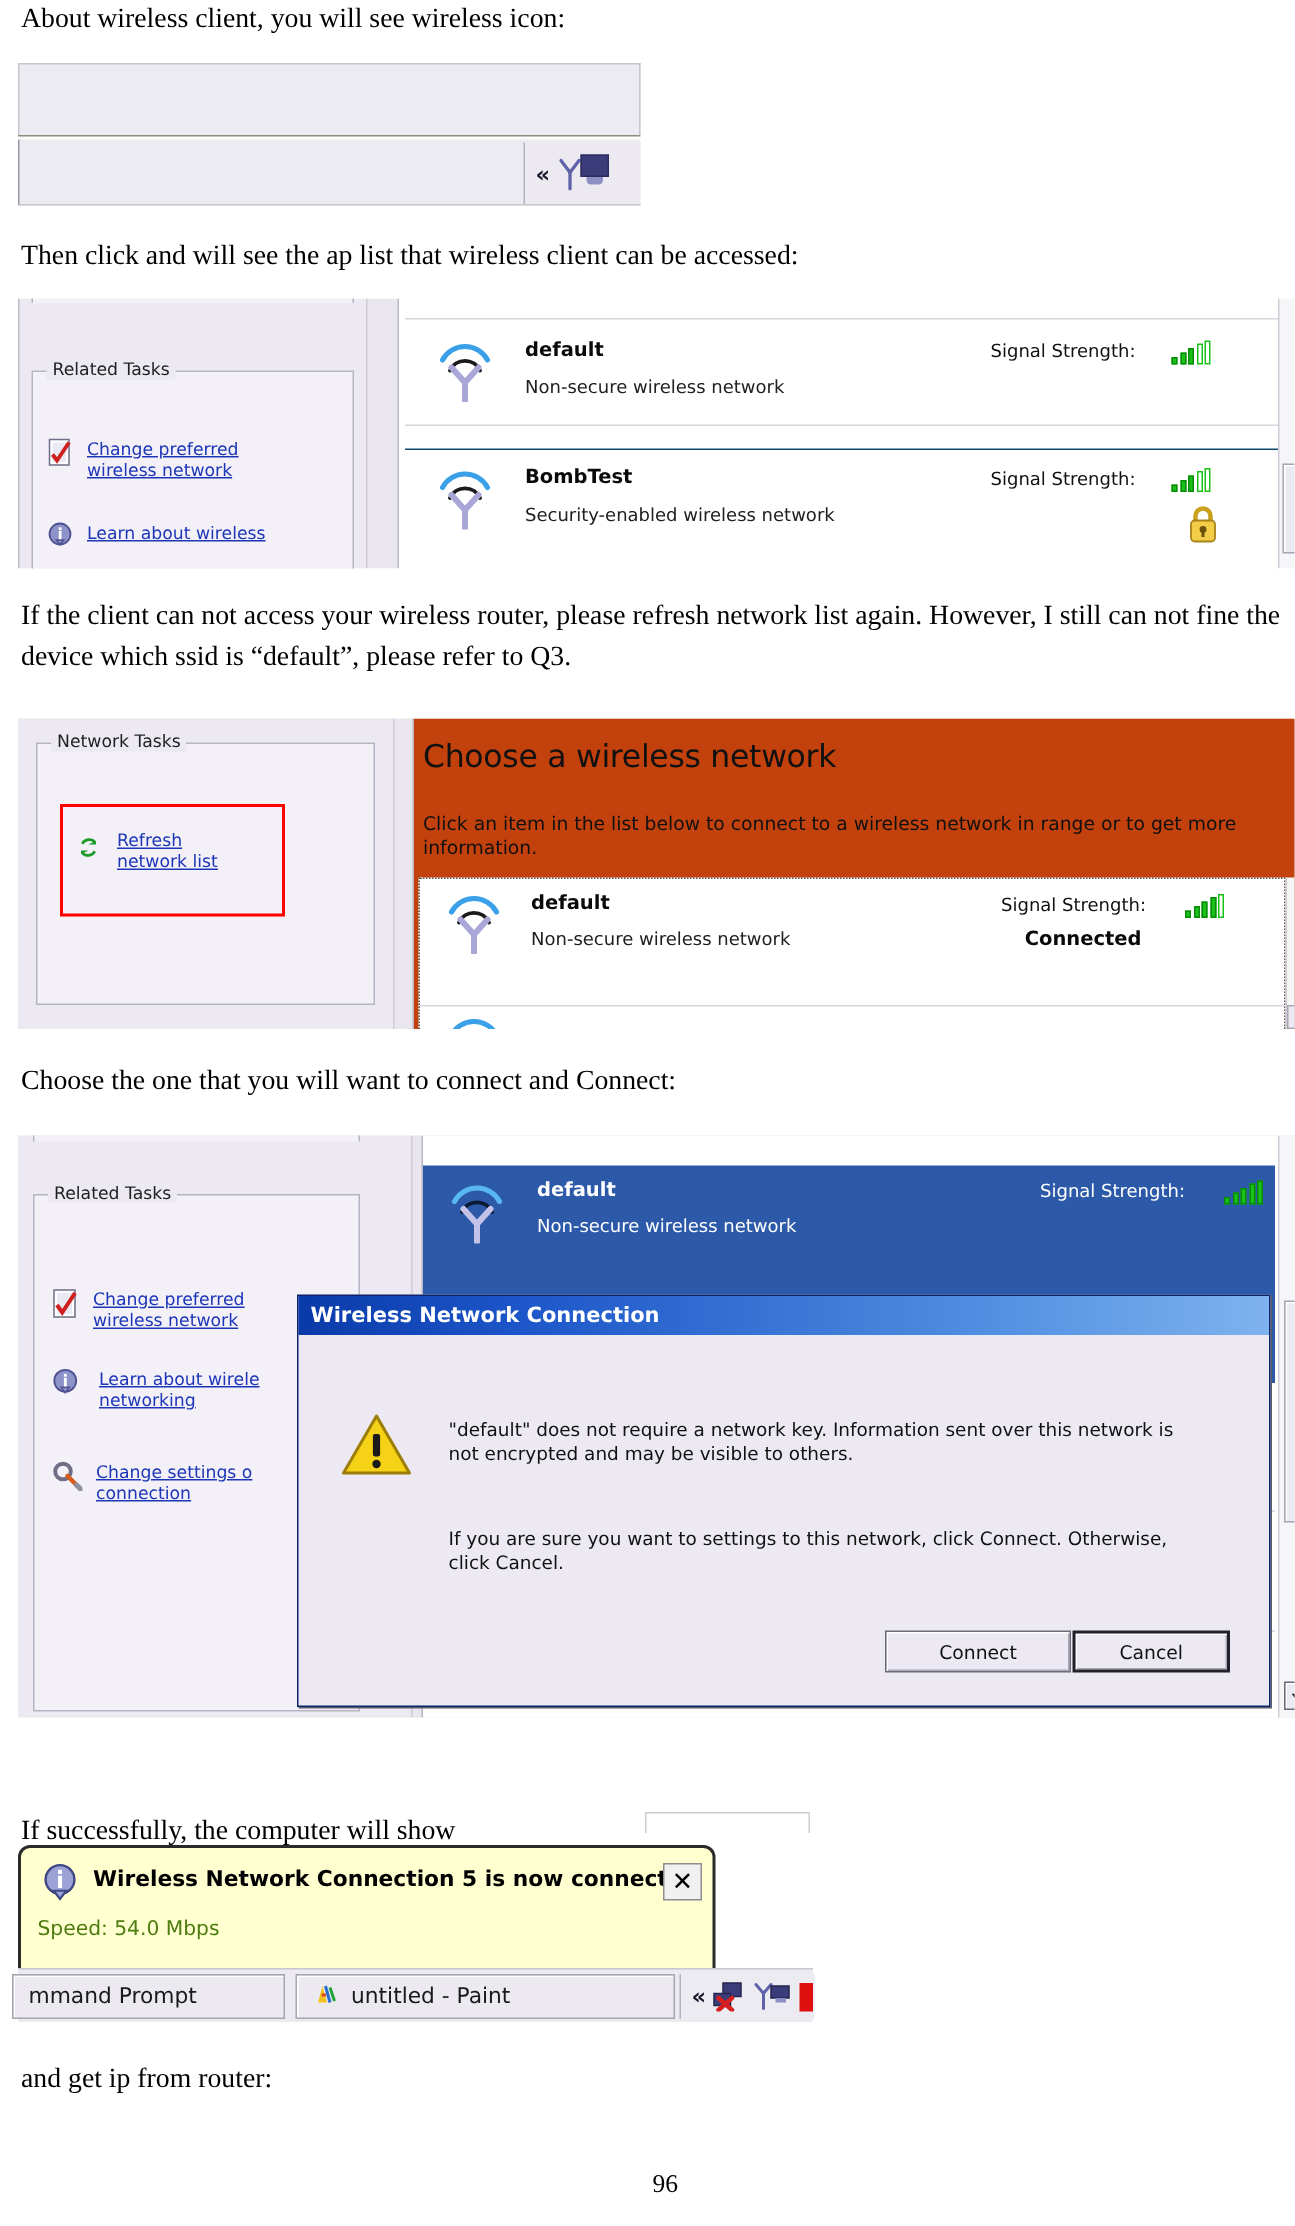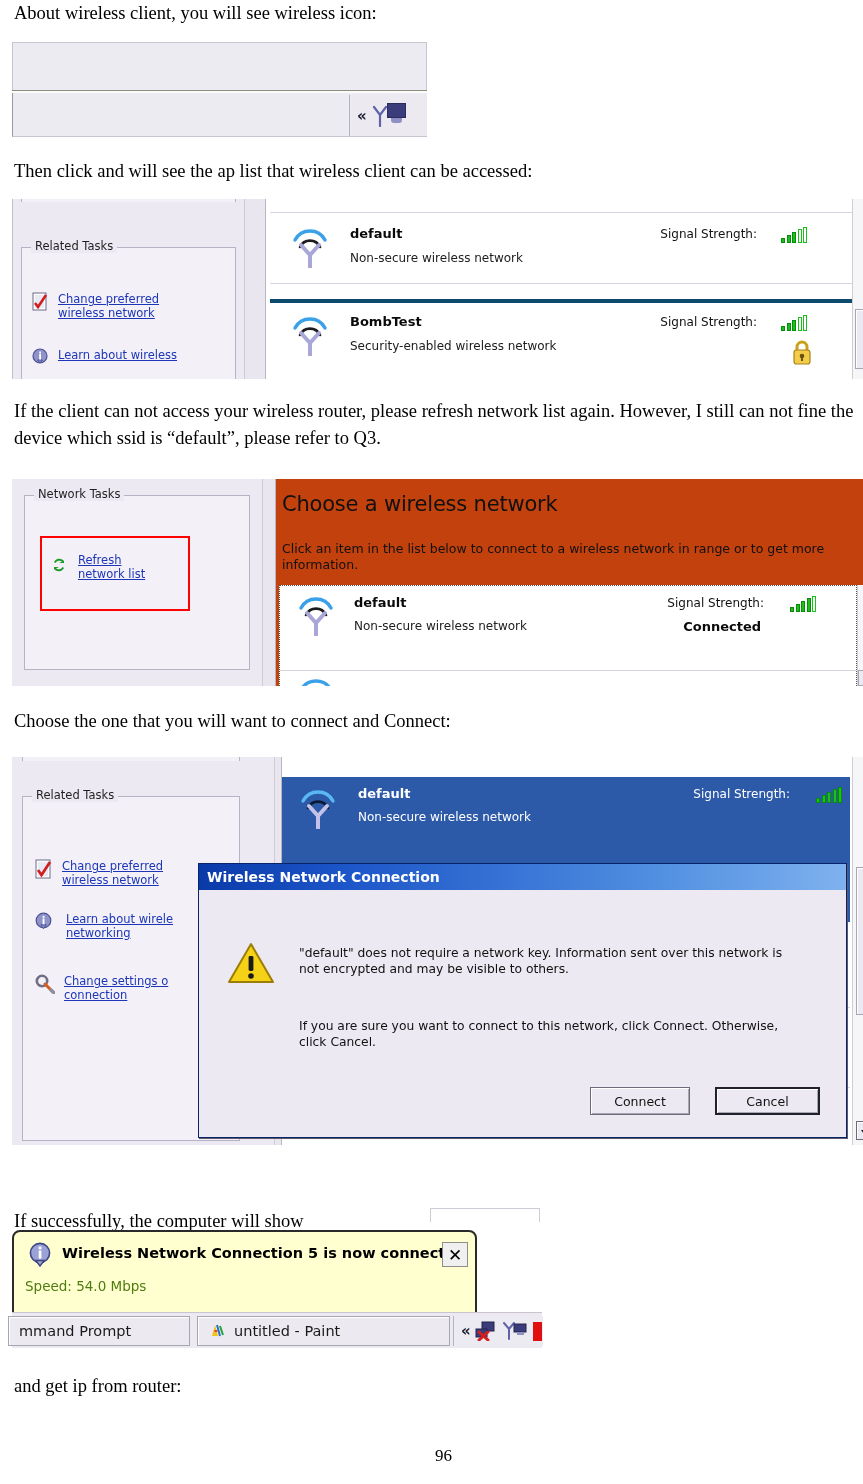--- a/index.html
+++ b/index.html
@@ -213,21 +213,21 @@
         <span class="siglabel" style="position:absolute; right:95px; top:14px;">Signal Strength:</span>
         <span class="bars" style="position:absolute; right:45px; top:14px;">
           <i style="height:5px"></i>
             <i style="height:8px"></i>
             <i style="height:11px"></i>
             <i class="off" style="height:14px"></i>
             <i class="off" style="height:16px"></i>
         </span>
       </div>
 
-      <div class="netrow" style="position:absolute; left:0; top:100px; width:582px; height:80px; border-top:4px solid #0c4a6e;">
+      <div class="netrow" style="position:absolute; left:0; top:100px; width:582px; height:80px; border-top:1px solid #0c4a6e;">
         <span class="wifi-ico" style="position:absolute; left:20px; top:11px;">
           <svg width="40" height="42" viewBox="0 0 40 42">
             <path d="M5 14 A17 17 0 0 1 35 14" stroke="#3aa0e8" stroke-width="3.4" fill="none" stroke-linecap="round"></path>
             <path d="M10 21 A11 11 0 0 1 30 21" stroke="#1b1b1b" stroke-width="2.6" fill="none" stroke-linecap="round"></path>
             <path d="M11 19 L20 29 L29 19" stroke="#a9a6d8" stroke-width="4" fill="none" stroke-linecap="round" stroke-linejoin="round"></path>
             <path d="M20 28 L20 41" stroke="#a9a6d8" stroke-width="4" stroke-linecap="round"></path>
           </svg>
         </span>
         <span class="ssid" style="position:absolute; left:80px; top:11px;">BombTest</span>
         <span class="ssub" style="position:absolute; left:80px; top:36px;">Security-enabled wireless network</span>
@@ -432,23 +432,23 @@
       </div>
       <div style="position:relative; height:249px;">
         <span style="position:absolute; left:28px; top:52px;">
           <svg width="48" height="43" viewBox="0 0 48 43">
             <path d="M24 2 L46 40 L2 40 Z" fill="#f5d215" stroke="#9c7d08" stroke-width="2" stroke-linejoin="round"></path>
             <rect x="21.6" y="14" width="4.8" height="15" rx="1.4" fill="#1a1a1a"></rect>
             <circle cx="24" cy="34" r="2.8" fill="#1a1a1a"></circle>
           </svg>
         </span>
         <div class="dlg-body" style="position:absolute; left:100px; top:55px; width:498px;">"default" does not require a network key. Information sent over this network is not encrypted and may be visible to others.</div>
-        <div class="dlg-body" style="position:absolute; left:100px; top:128px; width:498px;">If you are sure you want to connect to this network, click Connect. Otherwise, click Cancel.</div>
-
-        <div class="btn" style="position:absolute; left:391px; top:197px; width:100px; height:28px;">
+        <div class="dlg-body" style="position:absolute; left:100px; top:128px; width:498px;">If you are sure you want to settings to this network, click Connect. Otherwise, click Cancel.</div>
+
+        <div class="btn" style="position:absolute; left:391px; top:197px; width:124px; height:28px;">
           <span>Connect</span>
         </div>
         <div class="btn default" style="position:absolute; left:516px; top:197px; width:105px; height:28px;">
           <span>Cancel</span>
         </div>
       </div>
     </div>
   </div>
 
   <div class="para" style="position:absolute; left:0; top:1208px; width:860px;">If successfully, the computer will show</div>

